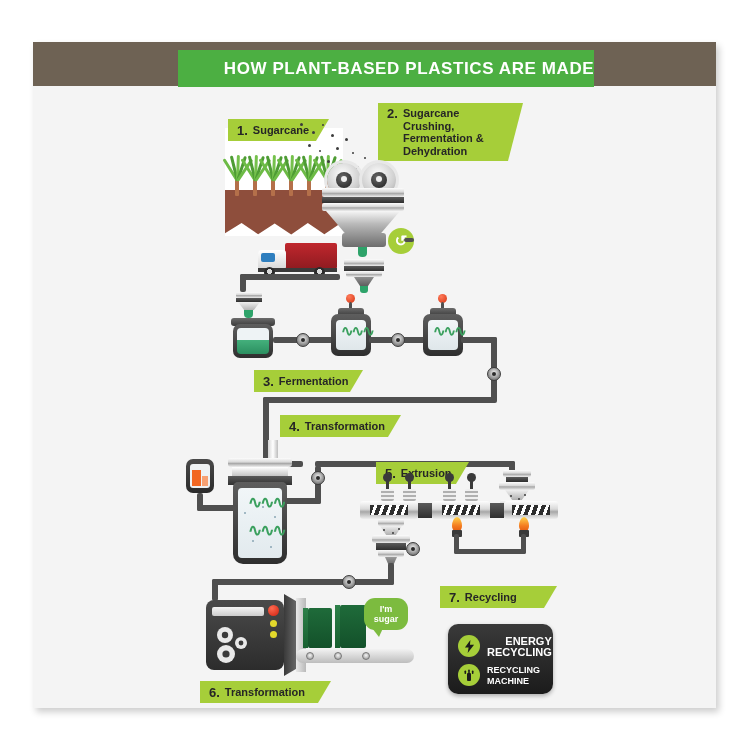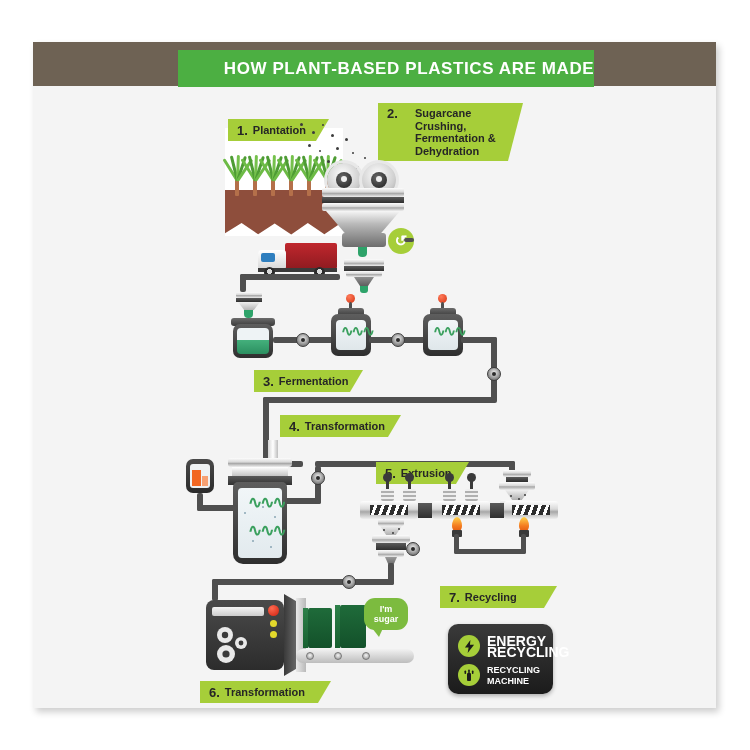--- a/index.html
+++ b/index.html
@@ -175,42 +175,42 @@
         <div class="leaf l1"></div>
         <div class="leaf l2"></div>
         <div class="leaf l3"></div>
         <div class="leaf l4"></div>
         <div class="leaf l5"></div>
       </div>
   </div>
 
   <div class="banner" style="left:228px;top:119px;width:92px;">
     <span class="num">1.</span>
-    <span class="lbl">Plantation</span>
+    <span class="lbl">Sugarcane</span>
   </div>
 
   <div class="speck" style="left:300px;top:123px;width:3px;height:3px;"></div>
   <div class="speck" style="left:312px;top:131px;width:3px;height:3px;"></div>
   <div class="speck" style="left:322px;top:124px;width:2px;height:2px;"></div>
   <div class="speck" style="left:331px;top:134px;width:3px;height:3px;"></div>
   <div class="speck" style="left:308px;top:144px;width:3px;height:3px;"></div>
   <div class="speck" style="left:319px;top:150px;width:2px;height:2px;"></div>
   <div class="speck" style="left:336px;top:147px;width:3px;height:3px;"></div>
   <div class="speck" style="left:345px;top:138px;width:3px;height:3px;"></div>
   <div class="speck" style="left:352px;top:152px;width:2px;height:2px;"></div>
   <div class="speck" style="left:327px;top:160px;width:3px;height:3px;"></div>
   <div class="speck" style="left:341px;top:163px;width:2px;height:2px;"></div>
   <div class="speck" style="left:356px;top:166px;width:3px;height:3px;"></div>
   <div class="speck" style="left:364px;top:157px;width:2px;height:2px;"></div>
   <div class="speck" style="left:349px;top:175px;width:3px;height:3px;"></div>
   <div class="speck" style="left:361px;top:179px;width:2px;height:2px;"></div>
 
   <div class="banner tall" style="left:378px;top:103px;width:112px;">
     <span class="num" style="position:absolute;left:9px;top:5px;">2.</span>
-    <div style="margin-left:28px;">
+    <div style="margin-left:16px;">
       <span class="lbl">Sugarcane Crushing,</span>
       <span class="lbl">Fermentation &amp;</span>
       <span class="lbl">Dehydration</span>
     </div>
   </div>
 
   <div class="gear" style="left:327px;top:163px;"></div>
   <div class="gear" style="left:362px;top:163px;"></div>
   <div class="metal" style="position:absolute;left:322px;top:188px;width:82px;height:9px;border-radius:2px;"></div>
   <div class="dark" style="position:absolute;left:322px;top:197px;width:82px;height:6px;"></div>
@@ -418,21 +418,21 @@
     <span class="num">7.</span>
     <span class="lbl">Recycling</span>
   </div>
 
   <div class="darkbox" style="left:448px;top:624px;width:105px;height:70px;">
     <div style="position:absolute;left:10px;top:11px;width:22px;height:22px;border-radius:50%;background:#a6ce39;display:flex;align-items:center;justify-content:center;">
       <svg width="11" height="13" viewBox="0 0 12 14">
           <polygon points="7,0 1,8 5,8 4,14 11,5 6.5,5" fill="#1b1b1b"></polygon>
         </svg>
     </div>
-    <div style="position:absolute;left:39px;top:12px;color:#fff;font-size:14px;font-weight:bold;line-height:10.5px;">
+    <div style="position:absolute;left:39px;top:12px;color:#fff;font-size:11px;font-weight:bold;line-height:10.5px;text-align:right;">
       <div>ENERGY</div>
       <div>RECYCLING</div>
     </div>
     <div style="position:absolute;left:10px;top:40px;width:22px;height:22px;border-radius:50%;background:#a6ce39;display:flex;align-items:center;justify-content:center;">
       <svg width="12" height="13" viewBox="0 0 12 13">
         <rect x="4" y="4" width="4" height="8" rx="1" fill="#1b1b1b"></rect>
         <rect x="1.5" y="1.5" width="1.6" height="3.4" rx="0.7" fill="#1b1b1b"></rect>
         <rect x="5.2" y="0.6" width="1.6" height="3.6" rx="0.7" fill="#1b1b1b"></rect>
         <rect x="8.9" y="1.5" width="1.6" height="3.4" rx="0.7" fill="#1b1b1b"></rect>
       </svg>

